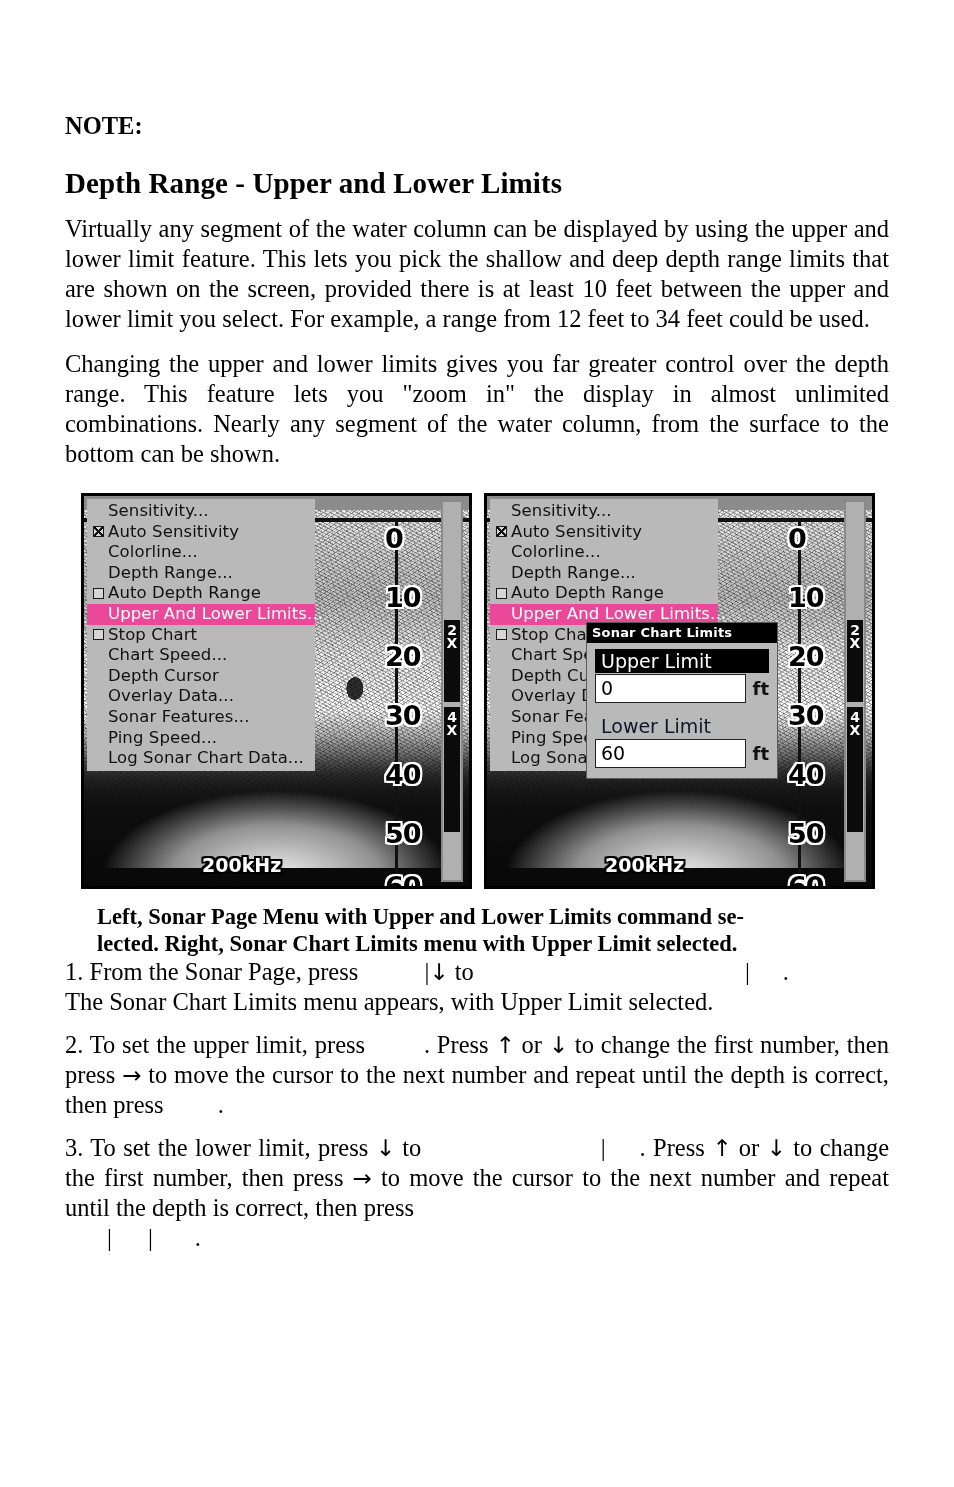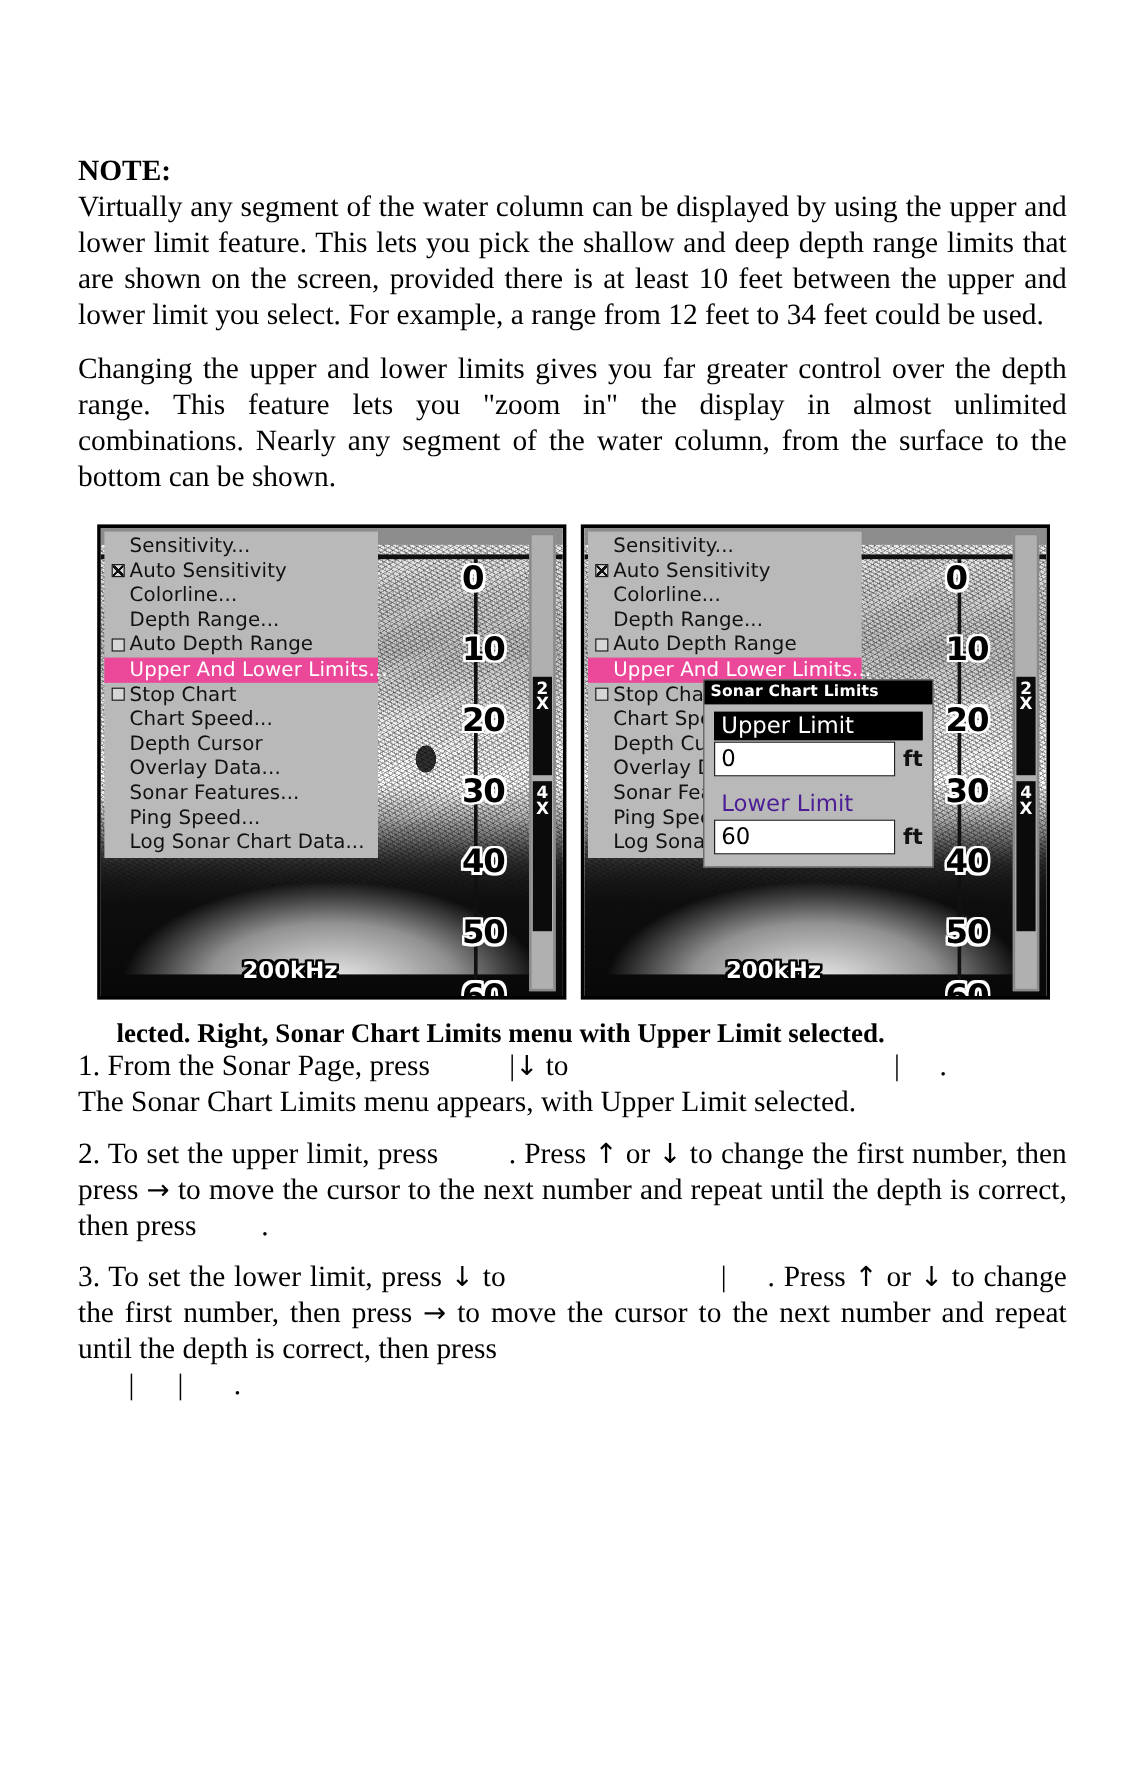--- a/index.html
+++ b/index.html
@@ -28,21 +28,21 @@
     font-size:24.5px;
     line-height:30px;
     text-align:left;
     white-space:pre;
     margin:0;
   }
   .noteword{
     font-size:24.5px;
     line-height:31px;
     font-weight:bold;
-    margin-top:19px;
+    margin-top:2px;
   }
   .noteblock{
     margin-left:45px;
     margin-top:6px;
     font-size:24.5px;
     line-height:31px;
     text-align:justify;
     width:780px;
   }
   h2.section{
@@ -234,21 +234,21 @@
   .dlg-title{
     background:#000;color:#fff;
     font-size:13px;font-weight:bold;
     padding:2px 0 3px 5px;
     letter-spacing:0.2px;
   }
   .dlg-body{padding:6px 8px 10px 8px;}
   .dlg-label{
     font-size:19px;line-height:22px;
     padding:1px 0 1px 6px;
-    color:#4c1d95;
+    color:#0f172a;
   }
   .dlg-label.sel{background:#000;color:#fff;}
   .dlg-row{display:flex;align-items:center;margin-top:1px;}
   .dlg-input{
     background:#fff;border:1px solid #222;
     flex:1 1 auto;
     font-size:19px;line-height:24px;
     padding:1px 4px 2px 5px;
     color:#000;
     box-sizing:border-box;
@@ -281,20 +281,21 @@
   }
 </style>
 </head>
 <body>
 
 <div class="page">
 
 
   <div class="noteword">NOTE:</div>
 
+  <h2 class="section">Depth Range - Upper and Lower Limits</h2>
 
   <p class="para">Virtually any segment of the water column can be displayed by using the upper and lower limit feature. This lets you pick the shallow and deep depth range limits that are shown on the screen, provided there is at least 10 feet between the upper and lower limit you select. For example, a range from 12 feet to 34 feet could be used.</p>
   <p class="para">Changing the upper and lower limits gives you far greater control over the depth range. This feature lets you "zoom in" the display in almost unlimited combinations. Nearly any segment of the water column, from the surface to the bottom can be shown.</p>
 
   <div class="figure">
 
     <div class="screen left">
       <div class="screen-inner">
         <div class="sonar-bg"></div>
         <div class="top-strip"></div>
@@ -502,20 +503,21 @@
               <div class="dlg-input">60</div>
               <div class="dlg-unit">ft</div>
             </div>
           </div>
         </div>
       </div>
     </div>
   </div>
 
   <div class="caption">
+    <span>Left, Sonar Page Menu with Upper and Lower Limits command se-</span>
     <span class="l2">lected. Right, Sonar Chart Limits menu with Upper Limit selected.</span>
   </div>
 
 
   <div class="step"><span class="lead" style="display:block"><span>1. From the Sonar Page, press </span><span class="gap" style="width:60px"></span><span>|</span><span class="arrow">↓</span><span> to </span><span class="gap" style="width:265px"></span><span>|</span><span class="gap" style="width:33px"></span><span>.</span></span><span>The Sonar Chart Limits menu appears, with Upper Limit selected.</span></div>
 
   <div class="step"><span>2. To set the upper limit, press </span><span class="gap" style="width:52px"></span><span>. Press </span><span class="arrow">↑</span><span> or </span><span class="arrow">↓</span><span> to change the first number, then press </span><span class="arrow">→</span><span> to move the cursor to the next number and repeat until the depth is correct, then press </span><span class="gap" style="width:48px"></span><span>.</span></div>
 
   <div class="step"><span>3. To set the lower limit, press </span><span class="arrow">↓</span><span> to </span><span class="gap" style="width:172px"></span><span>|</span><span class="gap" style="width:34px"></span><span>.</span><span> Press </span><span class="arrow">↑</span><span> or </span><span class="arrow">↓</span><span> to change the first number, then press </span><span class="arrow">→</span><span> to move the cursor to the next number and repeat until the depth is correct, then press</span><span class="lead" style="display:block"><span class="gap" style="width:42px"></span><span>|</span><span class="gap" style="width:36px"></span><span>|</span><span class="gap" style="width:42px"></span><span>.</span></span></div>
 

